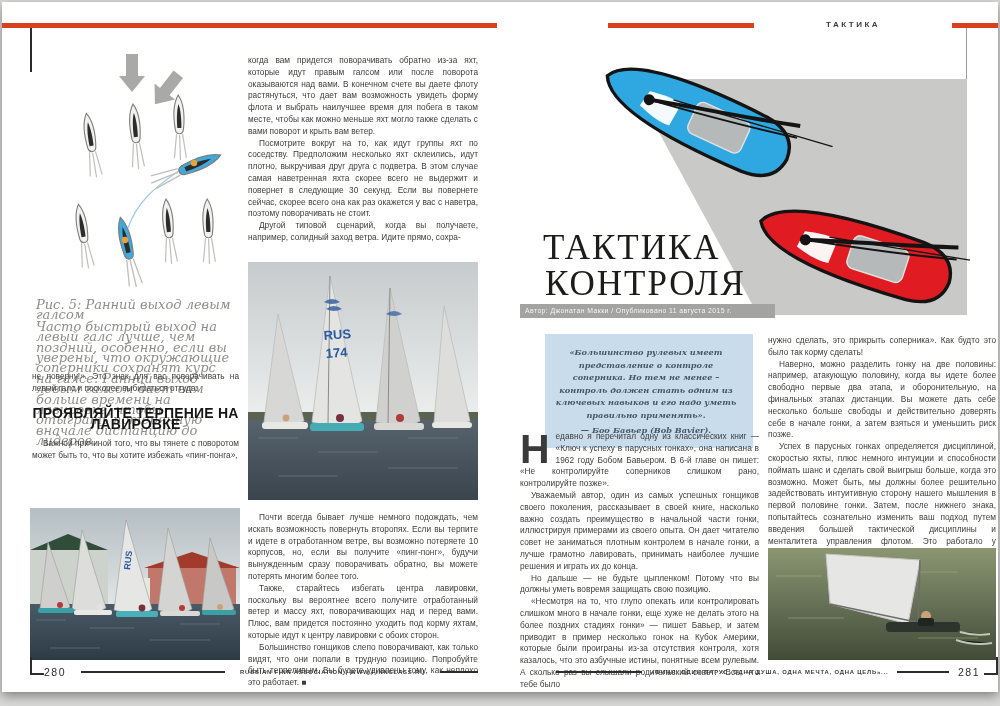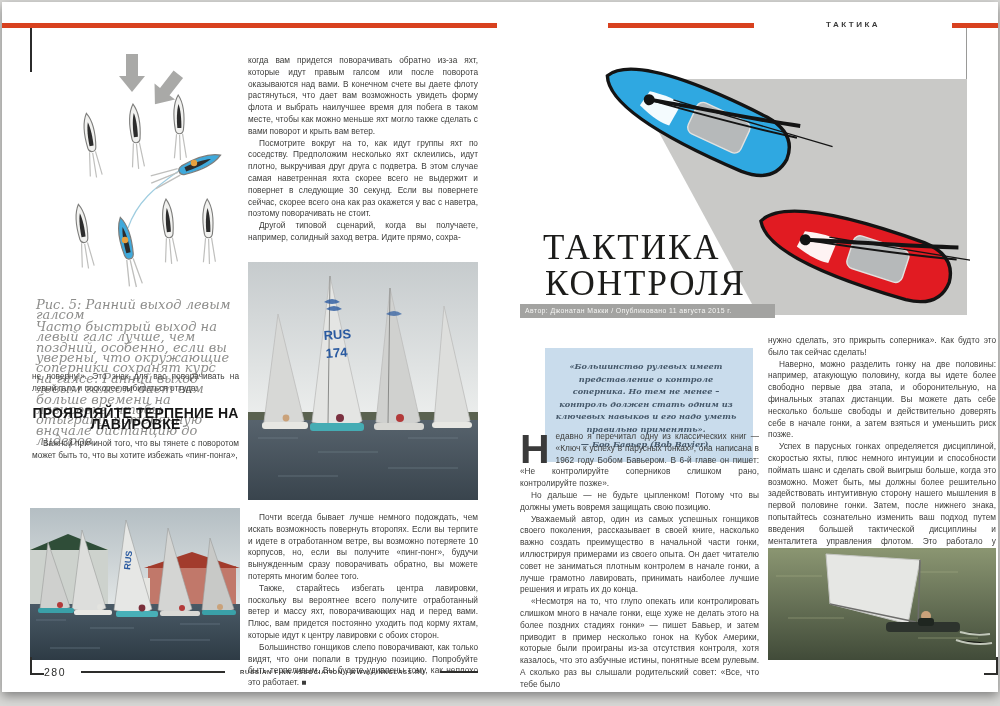--- a/index.html
+++ b/index.html
@@ -225,36 +225,36 @@
     <use href="#finn-top" color="#e11b22" transform="translate(266,202) rotate(-162)"></use>
   </svg>
 
   <div class="abs art-title" style="left:543px;top:230px;">
     <span>ТАКТИКА</span>
     <span class="l2">КОНТРОЛЯ</span>
   </div>
 
   <div class="abs byline" style="left:520px;top:304px;width:250px;">Автор: Джонатан Макки  /  Опубликовано 11 августа 2015 г.</div>
 
-  <div class="abs quotebox" style="left:545px;top:348px;width:188px;padding-left:7px;">
+  <div class="abs quotebox" style="left:545px;top:334px;width:188px;padding-left:7px;">
     <span>«Большинство рулевых имеет представление о контроле соперника. Но тем не менее – контроль должен стать одним из ключевых навыков и его надо уметь правильно применять».</span>
     <span class="q-author">— Боб Бавьер (Bob Bavier).</span>
   </div>
 
   <div class="abs body-txt" style="left:520px;top:431px;width:239px;">
     <p>
       <span class="dropcap">Н</span><span>едавно я перечитал одну из классических книг — «Ключ к успеху в парусных гонках», она написана в 1962 году Бобом Бавьером. В 6-й главе он пишет: «Не контролируйте соперников слишком рано, контролируйте позже».</span>
     </p>
+    <p class="ind">Уважаемый автор, один из самых успешных гонщиков своего поколения, рассказывает в своей книге, насколько важно создать преимущество в начальной части гонки, иллюстрируя примерами из своего опыта. Он дает читателю совет не заниматься плотным контролем в начале гонки, а лучше грамотно лавировать, принимать наиболее лучшие решения и играть их до конца.</p>
     <p class="ind">Но дальше — не будьте цыпленком! Потому что вы должны уметь вовремя защищать свою позицию.</p>
-    <p class="ind">Уважаемый автор, один из самых успешных гонщиков своего поколения, рассказывает в своей книге, насколько важно создать преимущество в начальной части гонки, иллюстрируя примерами из своего опыта. Он дает читателю совет не заниматься плотным контролем в начале гонки, а лучше грамотно лавировать, принимать наиболее лучшие решения и играть их до конца.</p>
     <p class="ind">«Несмотря на то, что глупо опекать или контролировать слишком много в начале гонки, еще хуже не делать этого на более поздних стадиях гонки» — пишет Бавьер, и затем приводит в пример несколько гонок на Кубок Америки, которые были проиграны из-за отсутствия контроля, хотя казалось, что это азбучные истины, понятные всем рулевым. А сколько раз вы слышали родительский совет: «Все, что тебе было</p>
   </div>
 
   <div class="abs body-txt" style="left:768px;top:335px;width:228px;">
-    <p>нужно сделать, это прикрыть соперника». Как будто это было так сейчас сделать!</p>
+    <p>нужно сделать, это прикрыть соперника». Как будто это было так корму сделать!</p>
     <p class="ind">Наверно, можно разделить гонку на две половины: например, атакующую половину, когда вы идете более свободно первые два этапа, и оборонительную, на финальных этапах дистанции. Вы можете дать себе несколько больше свободы и действительно доверять себе в начале гонки, а затем взяться и уменьшить риск позже.</p>
     <p class="ind">Успех в парусных гонках определяется дисциплиной, скоростью яхты, плюс немного интуиции и способности поймать шанс и сделать свой выигрыш больше, когда это возможно. Может быть, мы должны более решительно задействовать интуитивную сторону нашего мышления в первой половине гонки. Затем, после нижнего знака, попытайтесь сознательно изменить ваш подход путем введения большей тактической дисциплины и менталитета управления флотом. Это работало у Бавьера, а немногое изменилось в парусных гонках с тех пор.  ■</p>
   </div>
 
   <svg class="abs" style="left:768px;top:548px;" width="228" height="112" viewBox="0 0 228 112">
     <defs>
       <linearGradient id="water3" x1="0" y1="0" x2="0" y2="1">
         <stop offset="0" stop-color="#8b9672"></stop>
           <stop offset="1" stop-color="#414b39"></stop>
       </linearGradient>
@@ -267,14 +267,20 @@
     <line x1="152" y1="12" x2="150" y2="78" stroke="#6d6d6b" stroke-width="1.6"></line>
     <path d="M62,56 L148,74" stroke="#6d6d6b" stroke-width="1.4"></path>
     <rect x="118" y="74" width="74" height="10" rx="4" fill="#2d332d"></rect>
     <circle cx="158" cy="68" r="5" fill="#caa27a"></circle>
     <rect x="150" y="70" width="16" height="8" rx="3" fill="#1f2620"></rect>
     <g stroke="#dfe3d8" stroke-width="2" opacity=".8">
       <path d="M192,84 q14,4 30,2 M188,92 q18,6 36,3"></path>
     </g>
   </svg>
 
+  <div class="abs foot" style="left:556px;top:665px;width:424px;height:14px;gap:9px;">
+    <span class="rule" style="width:86px;"></span>
+    <span class="credit">«ФИНН: ОДИН ПАРУС, ОДНА ДУША, ОДНА МЕЧТА, ОДНА ЦЕЛЬ»...</span>
+    <span class="rule" style="flex:1;"></span>
+    <span class="pageno">281</span>
+  </div>
   <div class="abs corner-br" style="left:984px;top:657px;"></div>
 </div>
 
 </body></html>

